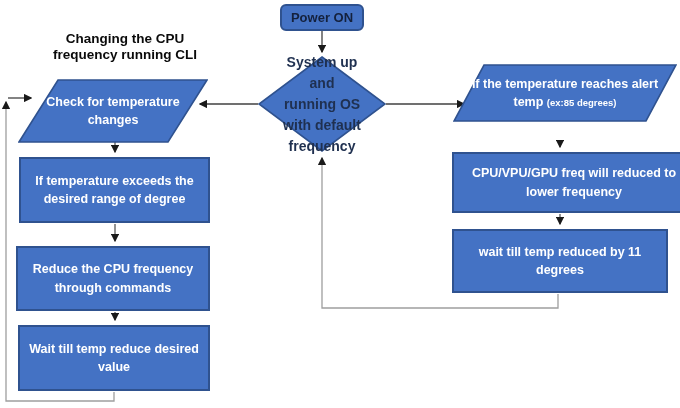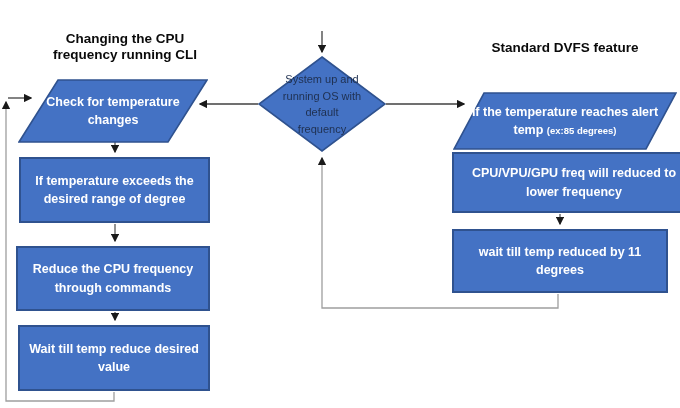--- a/index.html
+++ b/index.html
@@ -22,21 +22,21 @@
     display:flex;align-items:center;justify-content:center;
     color:#14213d;font-size:13px;font-weight:700;
   }
   
   .svg-shape{position:absolute;}
   .svg-shape svg{display:block;width:100%;height:100%;}
   .svg-shape .overlay{
     position:absolute;inset:0;display:flex;align-items:center;justify-content:center;
     text-align:center;color:#ffffff;font-size:12.5px;font-weight:600;line-height:1.45;
   }
-  .diamond-text{color:#1f3050;font-size:11px;font-weight:400;line-height:1.5;}
+  .diamond-text{color:#1f3050;font-size:14px;font-weight:700;line-height:1.5;}
   .branch-title{
     position:absolute;text-align:center;color:#0a0a0a;font-size:13.5px;font-weight:700;line-height:1.2;
   }
   .note{font-size:9.5px;font-weight:600;}
 </style>
 </head>
 <body>
 
 <div class="canvas">
 
@@ -60,20 +60,23 @@
     <line x1="560" y1="140" x2="560" y2="147" stroke="#595959" stroke-width="1.3" marker-end="url(#ah)"></line>
     <line x1="560" y1="214" x2="560" y2="224" stroke="#595959" stroke-width="1.3" marker-end="url(#ah)"></line>
 
     <polyline points="558,294 558,308 322,308 322,158" fill="none" stroke="#9e9e9e" stroke-width="1.3" marker-end="url(#ah)"></polyline>
 
     <polyline points="114,392 114,401 6,401 6,102" fill="none" stroke="#9e9e9e" stroke-width="1.3" marker-end="url(#ah)"></polyline>
 
     <line x1="8" y1="98" x2="31" y2="98" stroke="#404040" stroke-width="1.3" marker-end="url(#ah)"></line>
   </svg>
 
+  <div class="flow-term" style="left:280px;top:4px;width:84px;height:27px;">
+    <span>Power ON</span>
+  </div>
 
   <div class="svg-shape" style="left:258px;top:56px;width:128px;height:96px;">
     <svg viewBox="0 0 128 96">
       <polygon points="64,1 127,48 64,95 1,48" fill="#4472C4" stroke="#2F528F" stroke-width="1.6"></polygon>
     </svg>
     <div class="overlay">
       <div class="diamond-text" style="max-width:80px;">System up and running OS with default frequency</div>
     </div>
   </div>
 
@@ -93,23 +96,22 @@
   </div>
 
   <div class="flow-rect" style="left:18px;top:325px;width:192px;height:66px;">
     <div class="lbl" style="max-width:180px;">Wait till temp reduce  desired value</div>
   </div>
 
   <div class="flow-rect" style="left:16px;top:246px;width:194px;height:65px;">
     <div class="lbl" style="max-width:172px;">Reduce the CPU frequency through commands</div>
   </div>
 
-  <div class="branch-title" style="left:475px;top:40px;width:180px;">Standard DVFS feature</div>
 
-  <div class="svg-shape" style="left:453px;top:92px;width:224px;height:58px;">
+  <div class="svg-shape" style="left:453px;top:64px;width:224px;height:58px;">
     <svg viewBox="0 0 224 58">
       <polygon points="31,1 223,1 193,57 1,57" fill="#4472C4" stroke="#2F528F" stroke-width="1.6"></polygon>
     </svg>
     <div class="overlay">
       <div class="lbl" style="max-width:196px;">
         <span>If the temperature reaches alert temp</span>
         <span class="note">(ex:85 degrees)</span>
       </div>
     </div>
   </div>

